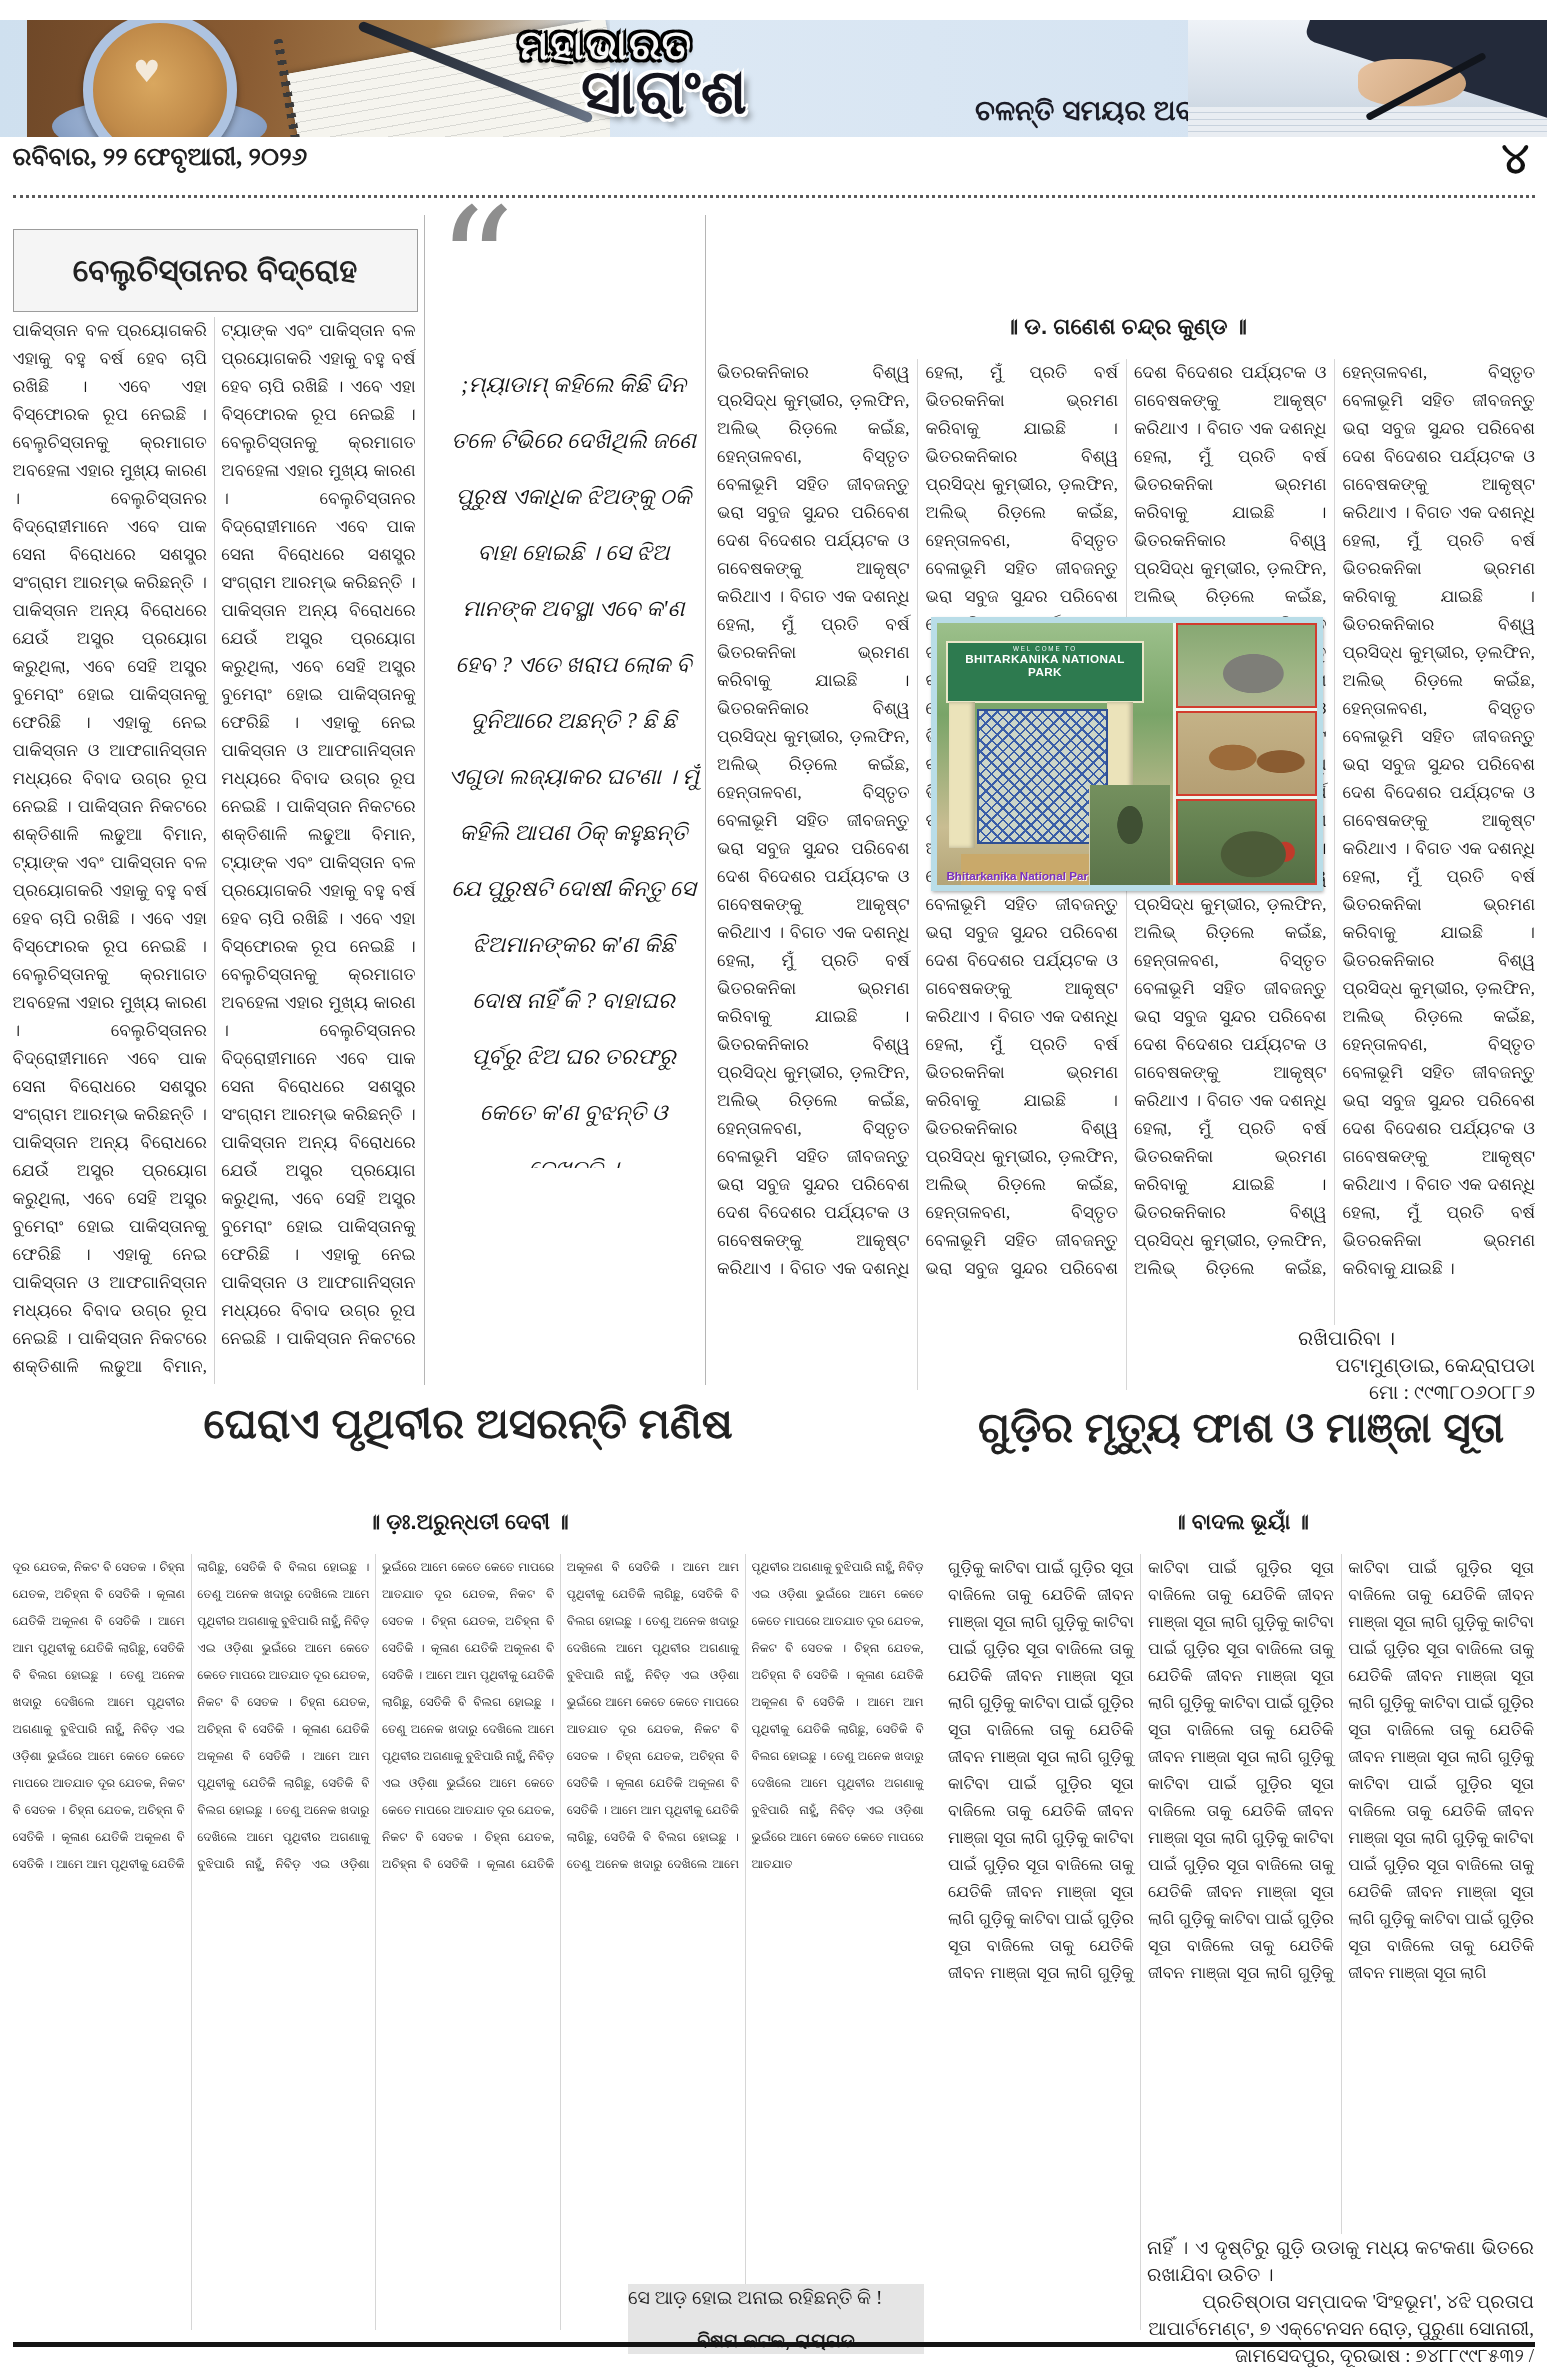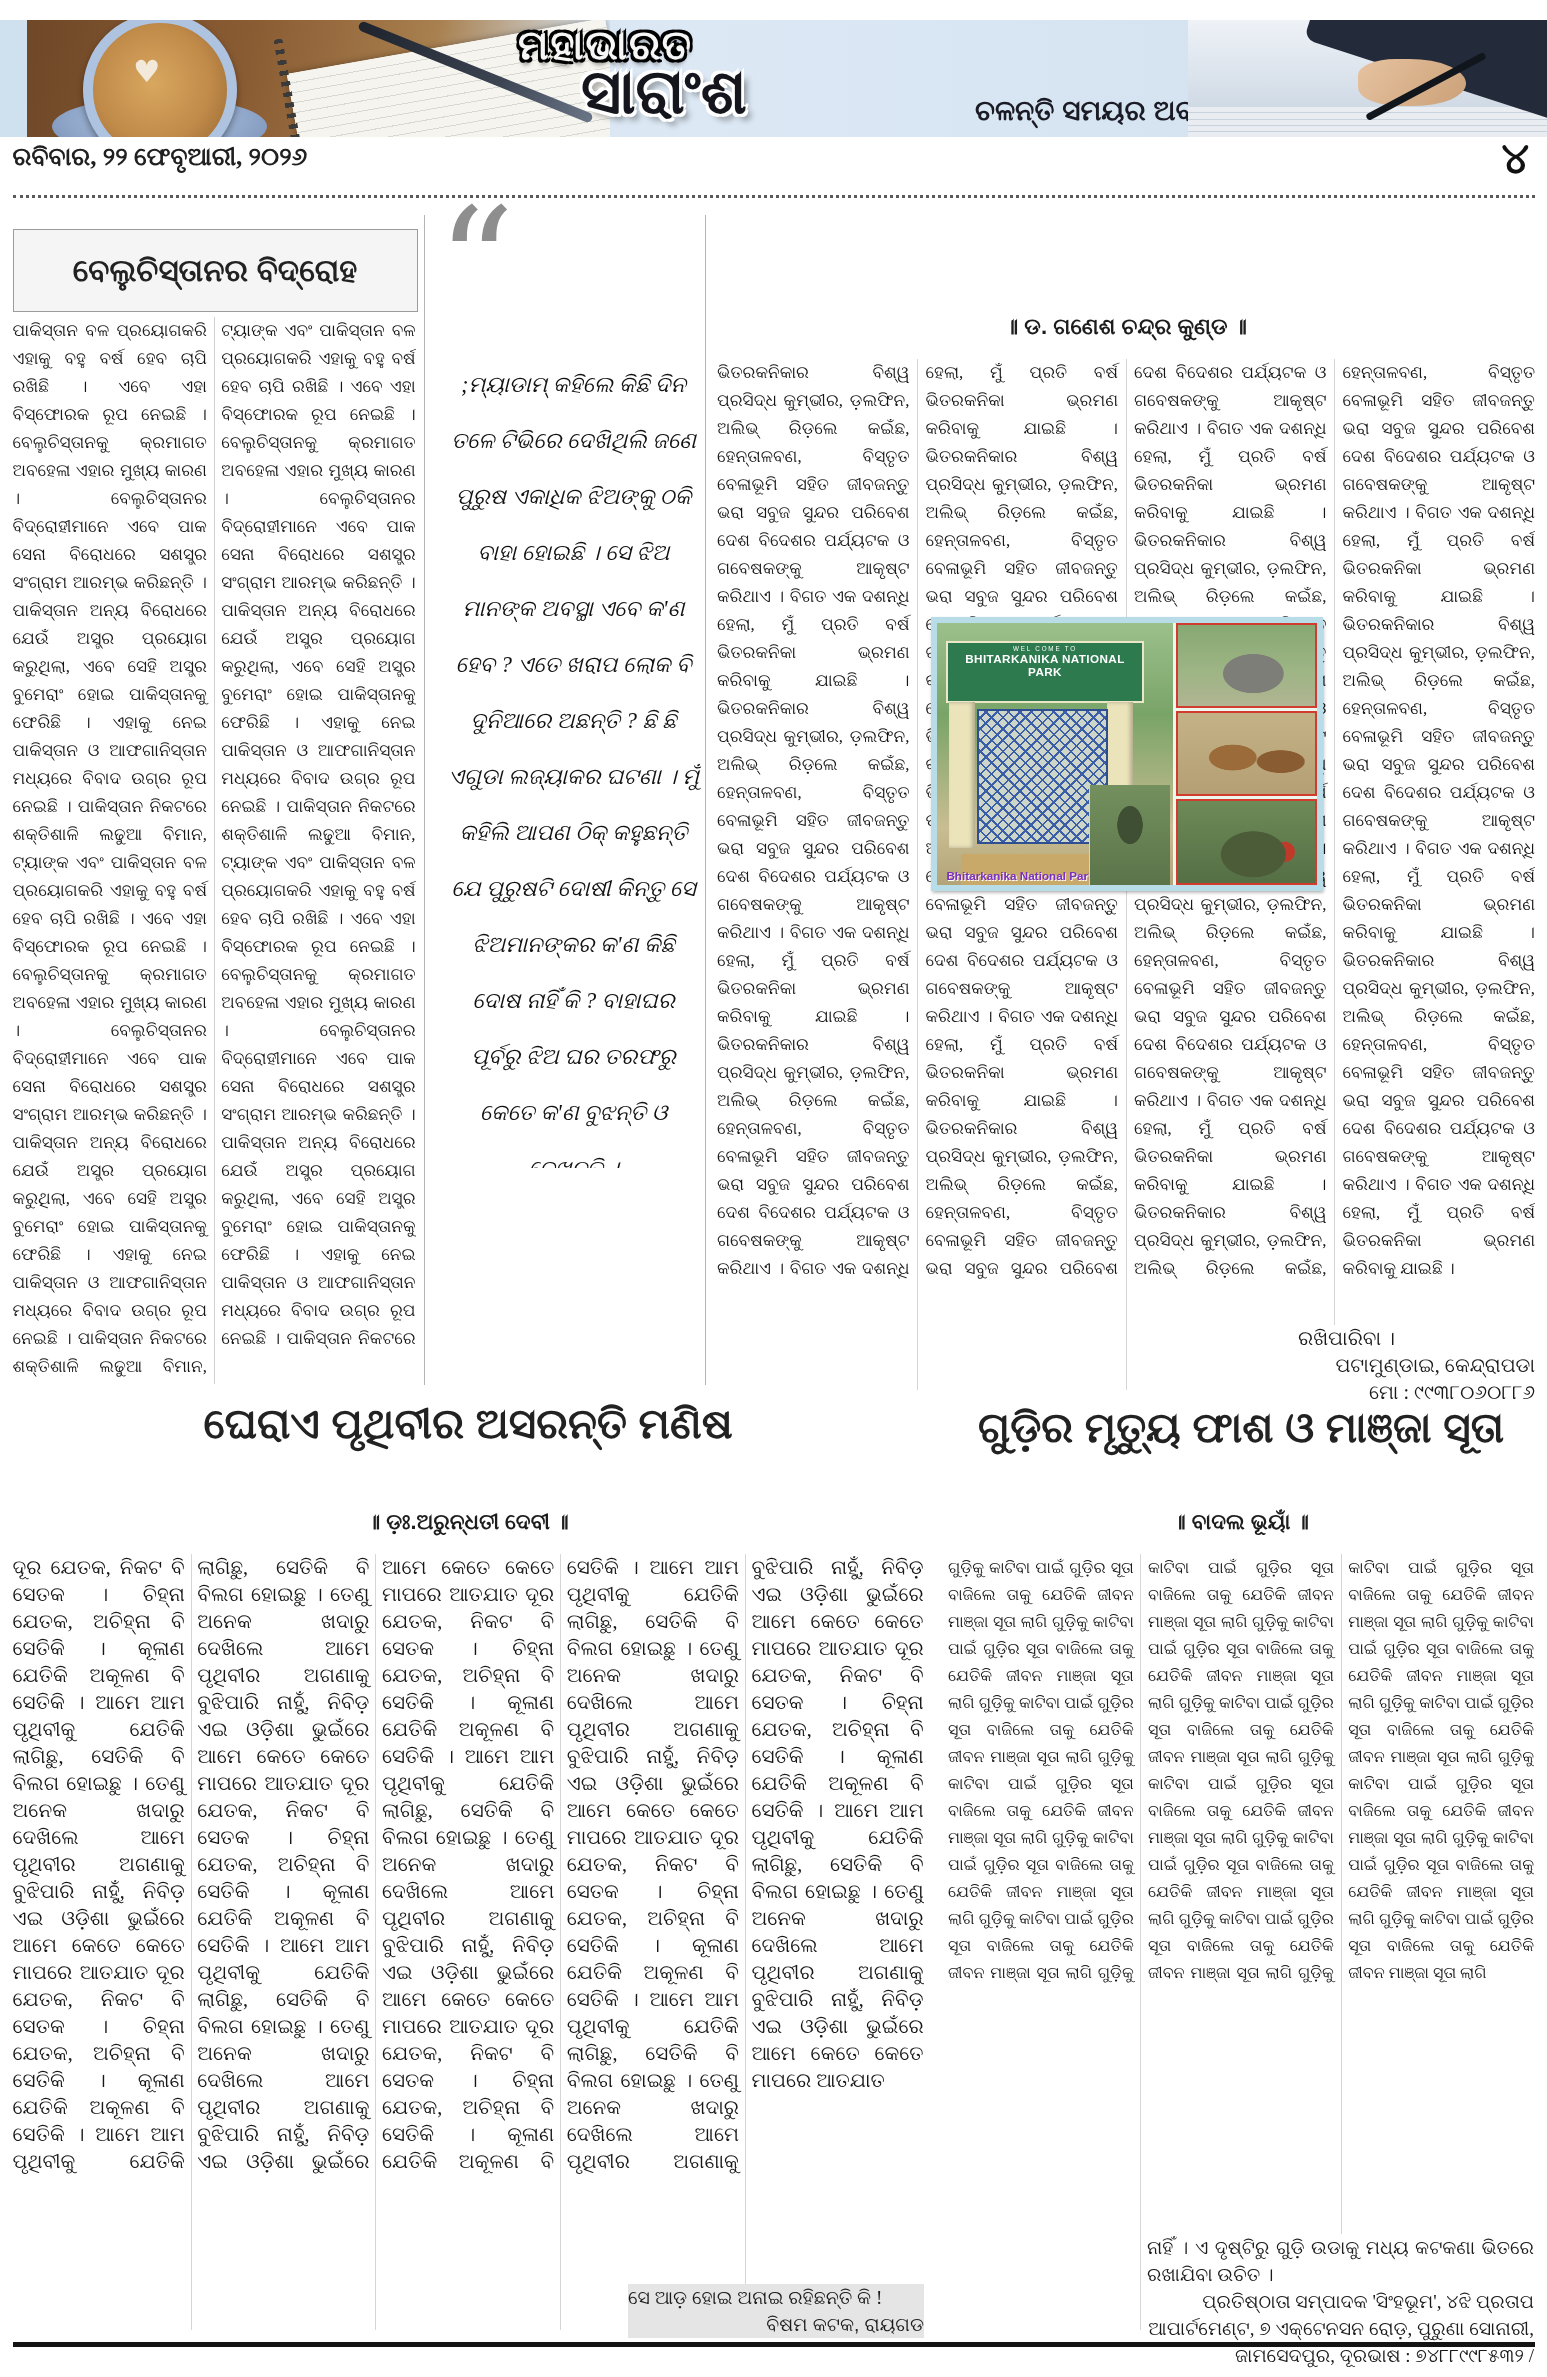--- a/index.html
+++ b/index.html
@@ -108,23 +108,23 @@
      radial-gradient(circle at 78% 62%,#c03a2a 0 8%,transparent 9%),
      linear-gradient(180deg,#6d8a57 0%,#556f45 100%);}
   .ph-midbot{position:absolute;left:40%;bottom:0;width:21%;height:38%;
      background:radial-gradient(ellipse at 50% 40%,#3f4f33 0 22%,transparent 23%),
      linear-gradient(180deg,#74905e 0%,#5b744a 100%);border-left:1.8px solid #d9d3b8;}
 
   
   #earth-headline{left:12.6px;top:1400px;width:911px;font-size:42px;}
   #earth-byline{left:12.6px;top:1510px;width:911px;font-size:21.5px;}
   #earth-body{left:12.6px;top:1554px;width:911px;height:776px;columns:5;column-gap:12.6px;
-     column-rule:0.9px solid #d6d6d6;font-size:20px;line-height:27px;}
+     column-rule:0.9px solid #d6d6d6;font-size:12px;line-height:27px;}
   #earth-sign{left:628px;top:2284px;width:296px;background:#e5e5e5;font-size:19px;line-height:27px;}
-  #earth-sign .sig{font-weight:normal;text-align:right;font-family:"Liberation Sans",sans-serif;}
+  #earth-sign .sig{font-weight:bold;text-align:center;font-family:"Liberation Sans",sans-serif;margin-top:16px;}
 
   #kite-headline{left:948px;top:1404px;width:586px;font-size:42px;}
   #kite-byline{left:948px;top:1510px;width:586px;font-size:21.5px;}
   #kite-body{left:948px;top:1554px;width:586px;height:776px;columns:3;column-gap:14.3px;
      column-rule:0.9px solid #d6d6d6;font-size:16px;line-height:27px;}
   #kite-sign{left:1147px;top:2234px;width:387px;background:#fff;font-size:19px;line-height:27px;}
   #kite-sign .end{text-align:justify;}
   #kite-sign .sig{text-align:right;}
 
   #bottom-border{left:12.6px;top:2342px;width:1522px;height:4.5px;background:#141414;}

